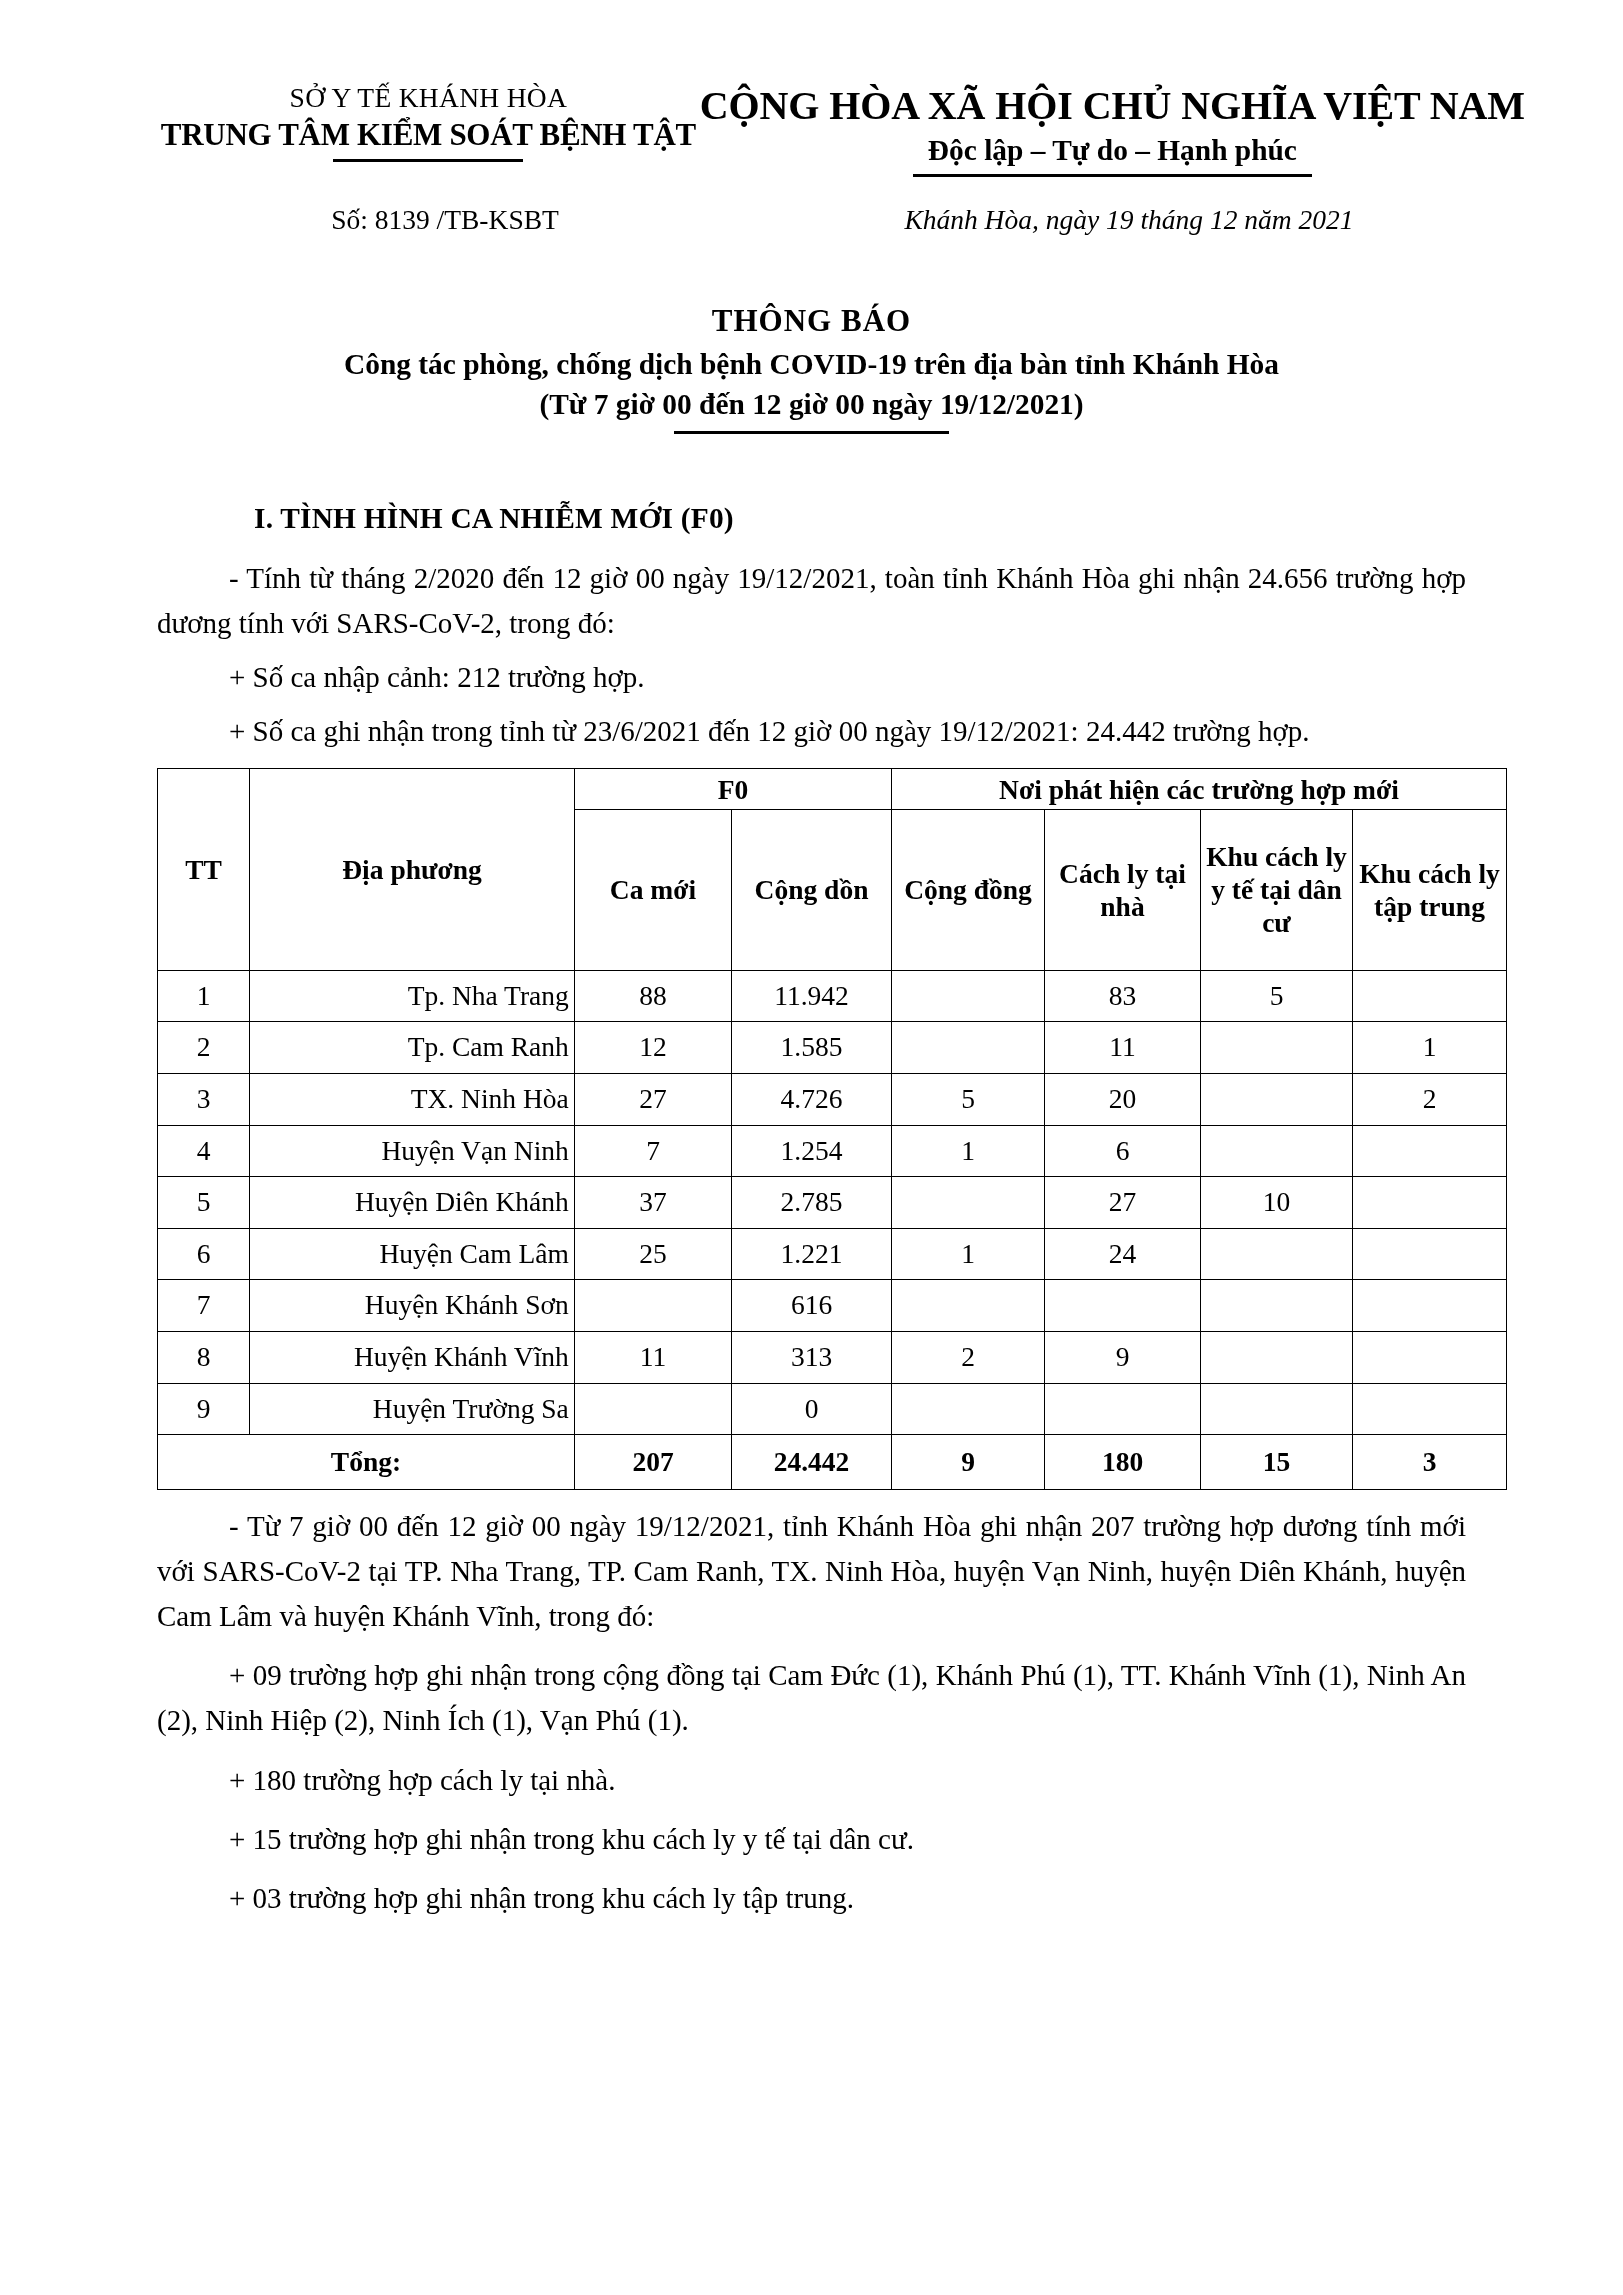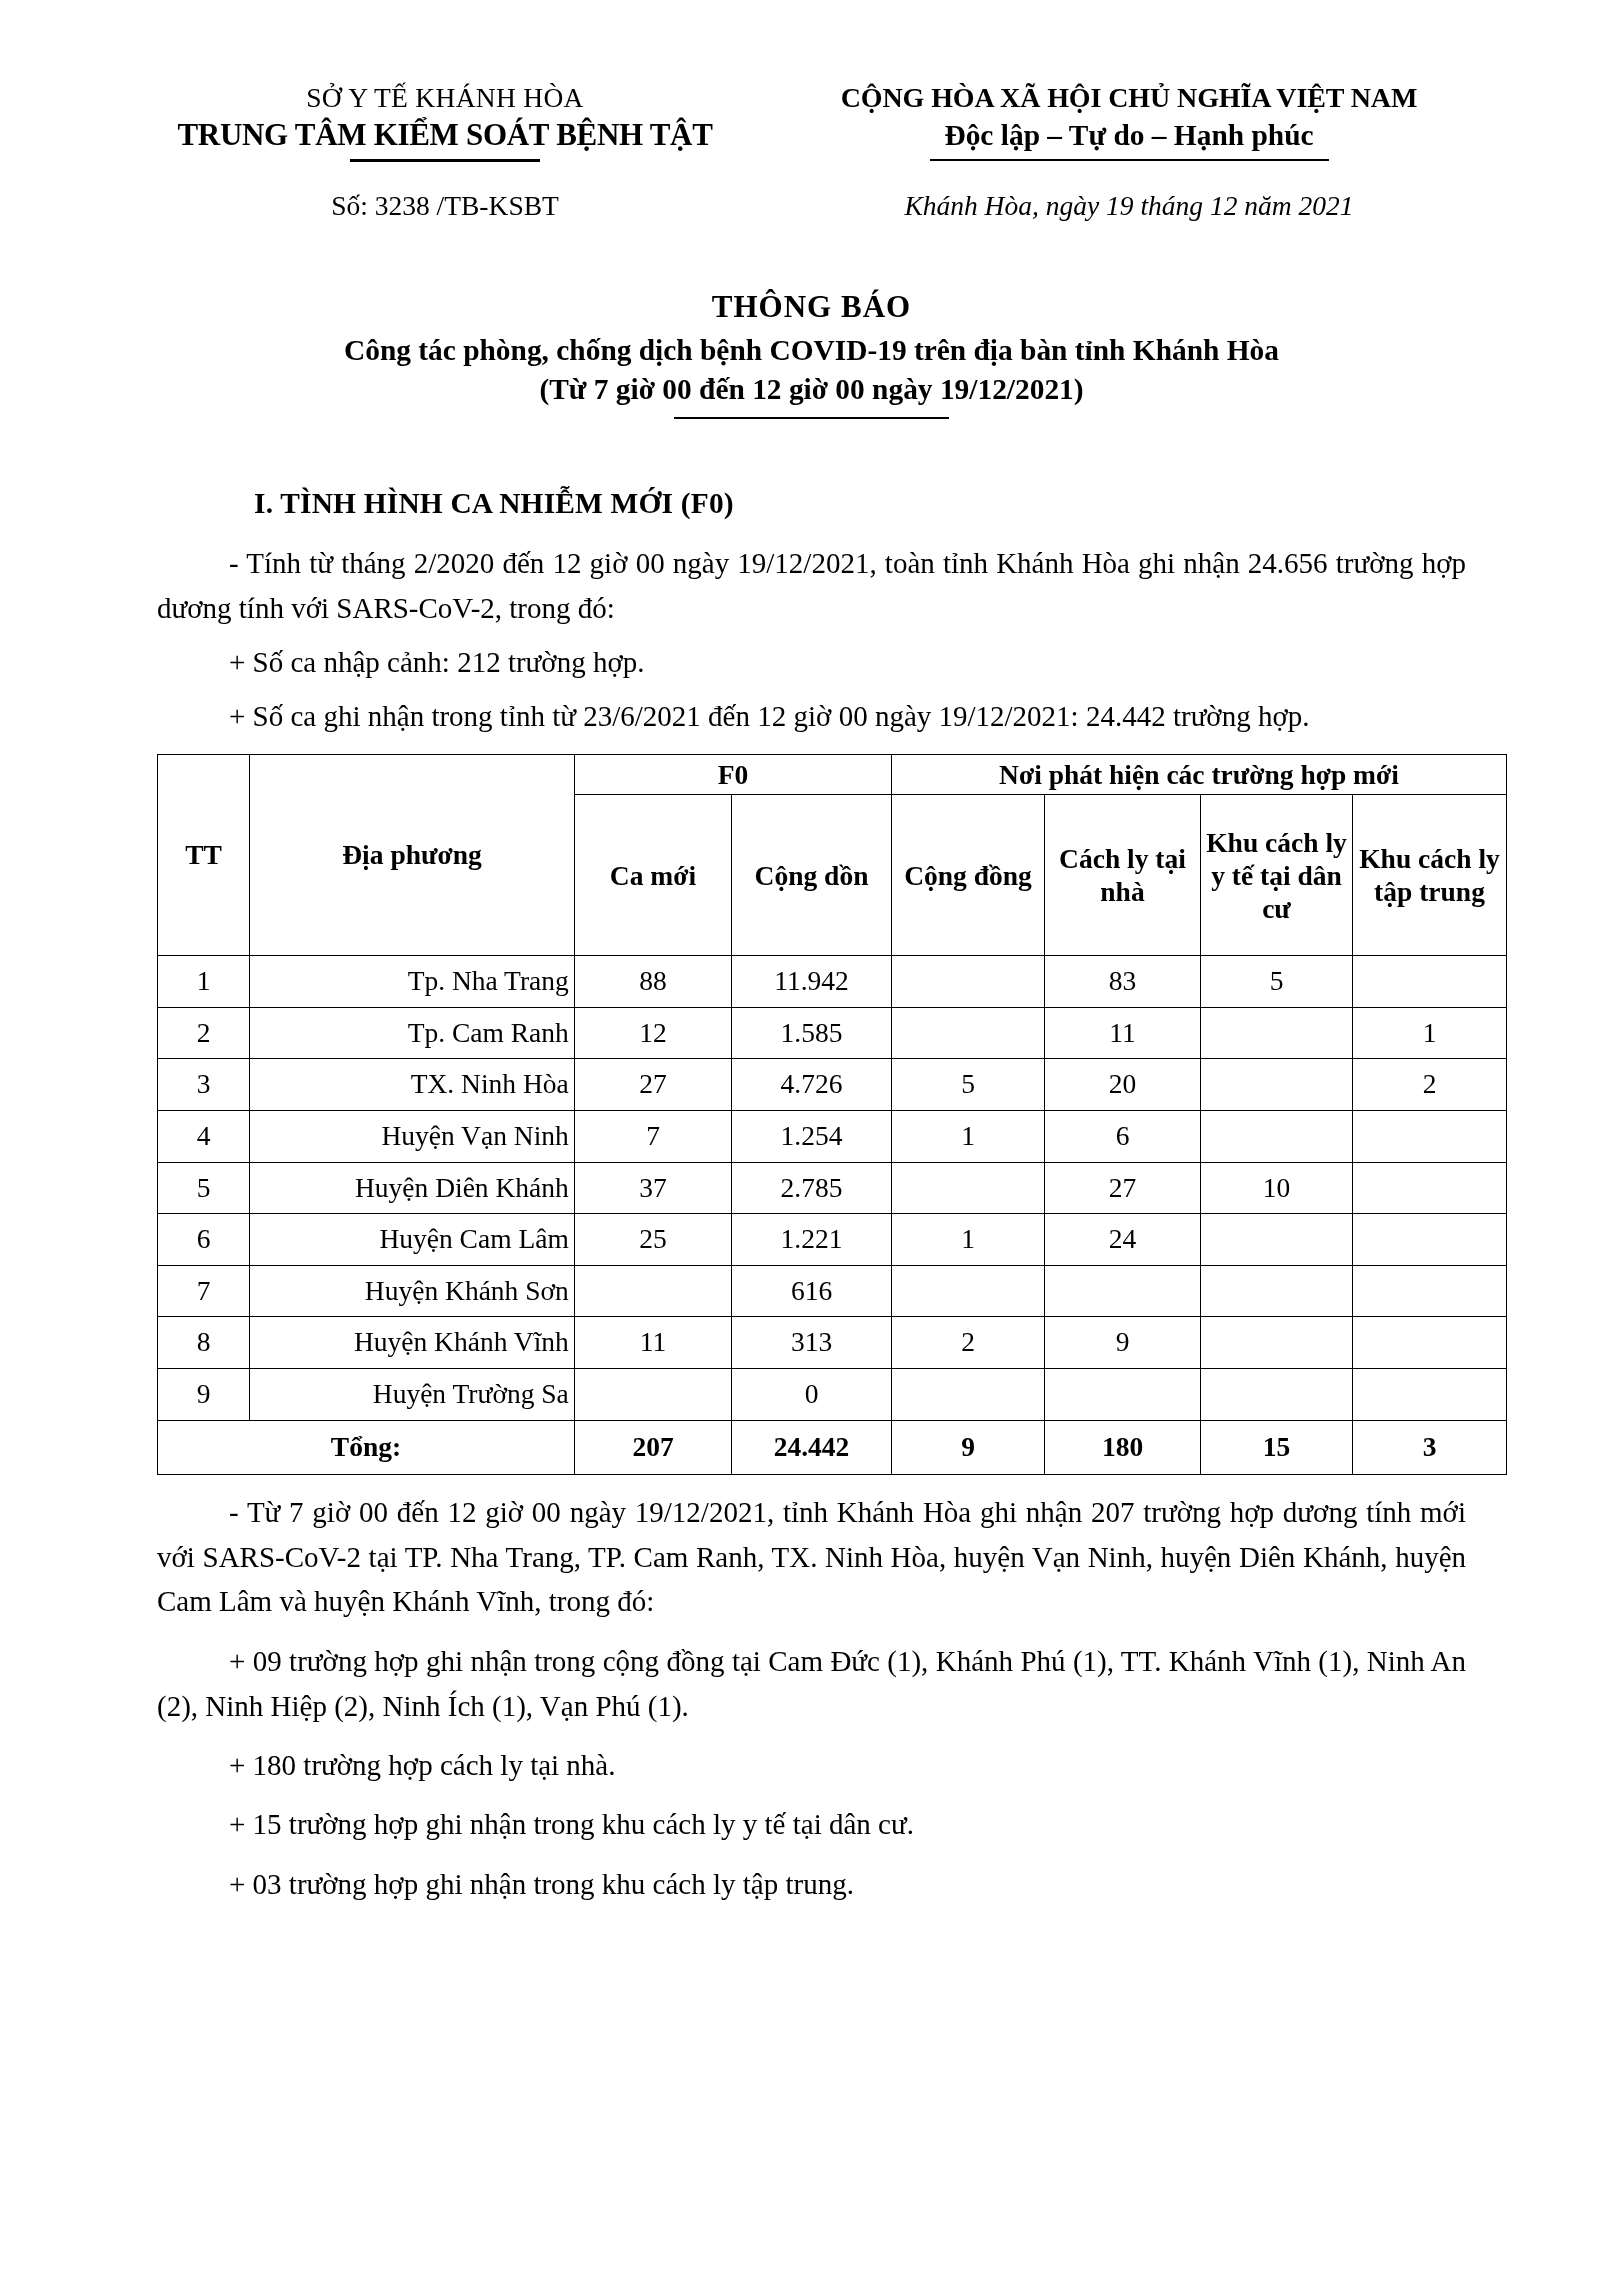--- a/index.html
+++ b/index.html
@@ -48,21 +48,21 @@
     white-space: nowrap;
   }
   .org-line2 {
     font-size: 31px;
     font-weight: bold;
     line-height: 1.28;
     white-space: nowrap;
     letter-spacing: -0.3px;
   }
   .nation-line1 {
-    font-size: 28px;
+    font-size: 40px;
     font-weight: bold;
     line-height: 1.28;
     white-space: nowrap;
     letter-spacing: -0.1px;
   }
   .nation-line2 {
     font-size: 29.4px;
     font-weight: bold;
     line-height: 1.3;
     white-space: nowrap;
@@ -204,21 +204,21 @@
       <div class="rule rule-left"></div>
     </div>
     <div class="lh-right">
       <div class="nation-line1">CỘNG HÒA XÃ HỘI CHỦ NGHĨA VIỆT NAM</div>
       <div class="nation-line2">Độc lập – Tự do – Hạnh phúc</div>
       <div class="rule rule-right"></div>
     </div>
   </div>
 
   <div class="subhead">
-    <div class="sh-left">Số:  3238  /TB-KSBT</div>
+    <div class="sh-left">Số:  8139  /TB-KSBT</div>
     <div class="sh-right">Khánh Hòa, ngày  19  tháng 12 năm 2021</div>
   </div>
 
   <div class="title-block">
     <div class="doc-title">THÔNG BÁO</div>
     <div class="doc-subtitle">Công tác phòng, chống dịch bệnh COVID-19 trên địa bàn tỉnh Khánh Hòa</div>
     <div class="doc-subtitle2">(Từ 7 giờ 00 đến 12 giờ 00 ngày 19/12/2021)</div>
     <div class="title-rule"></div>
   </div>
 

